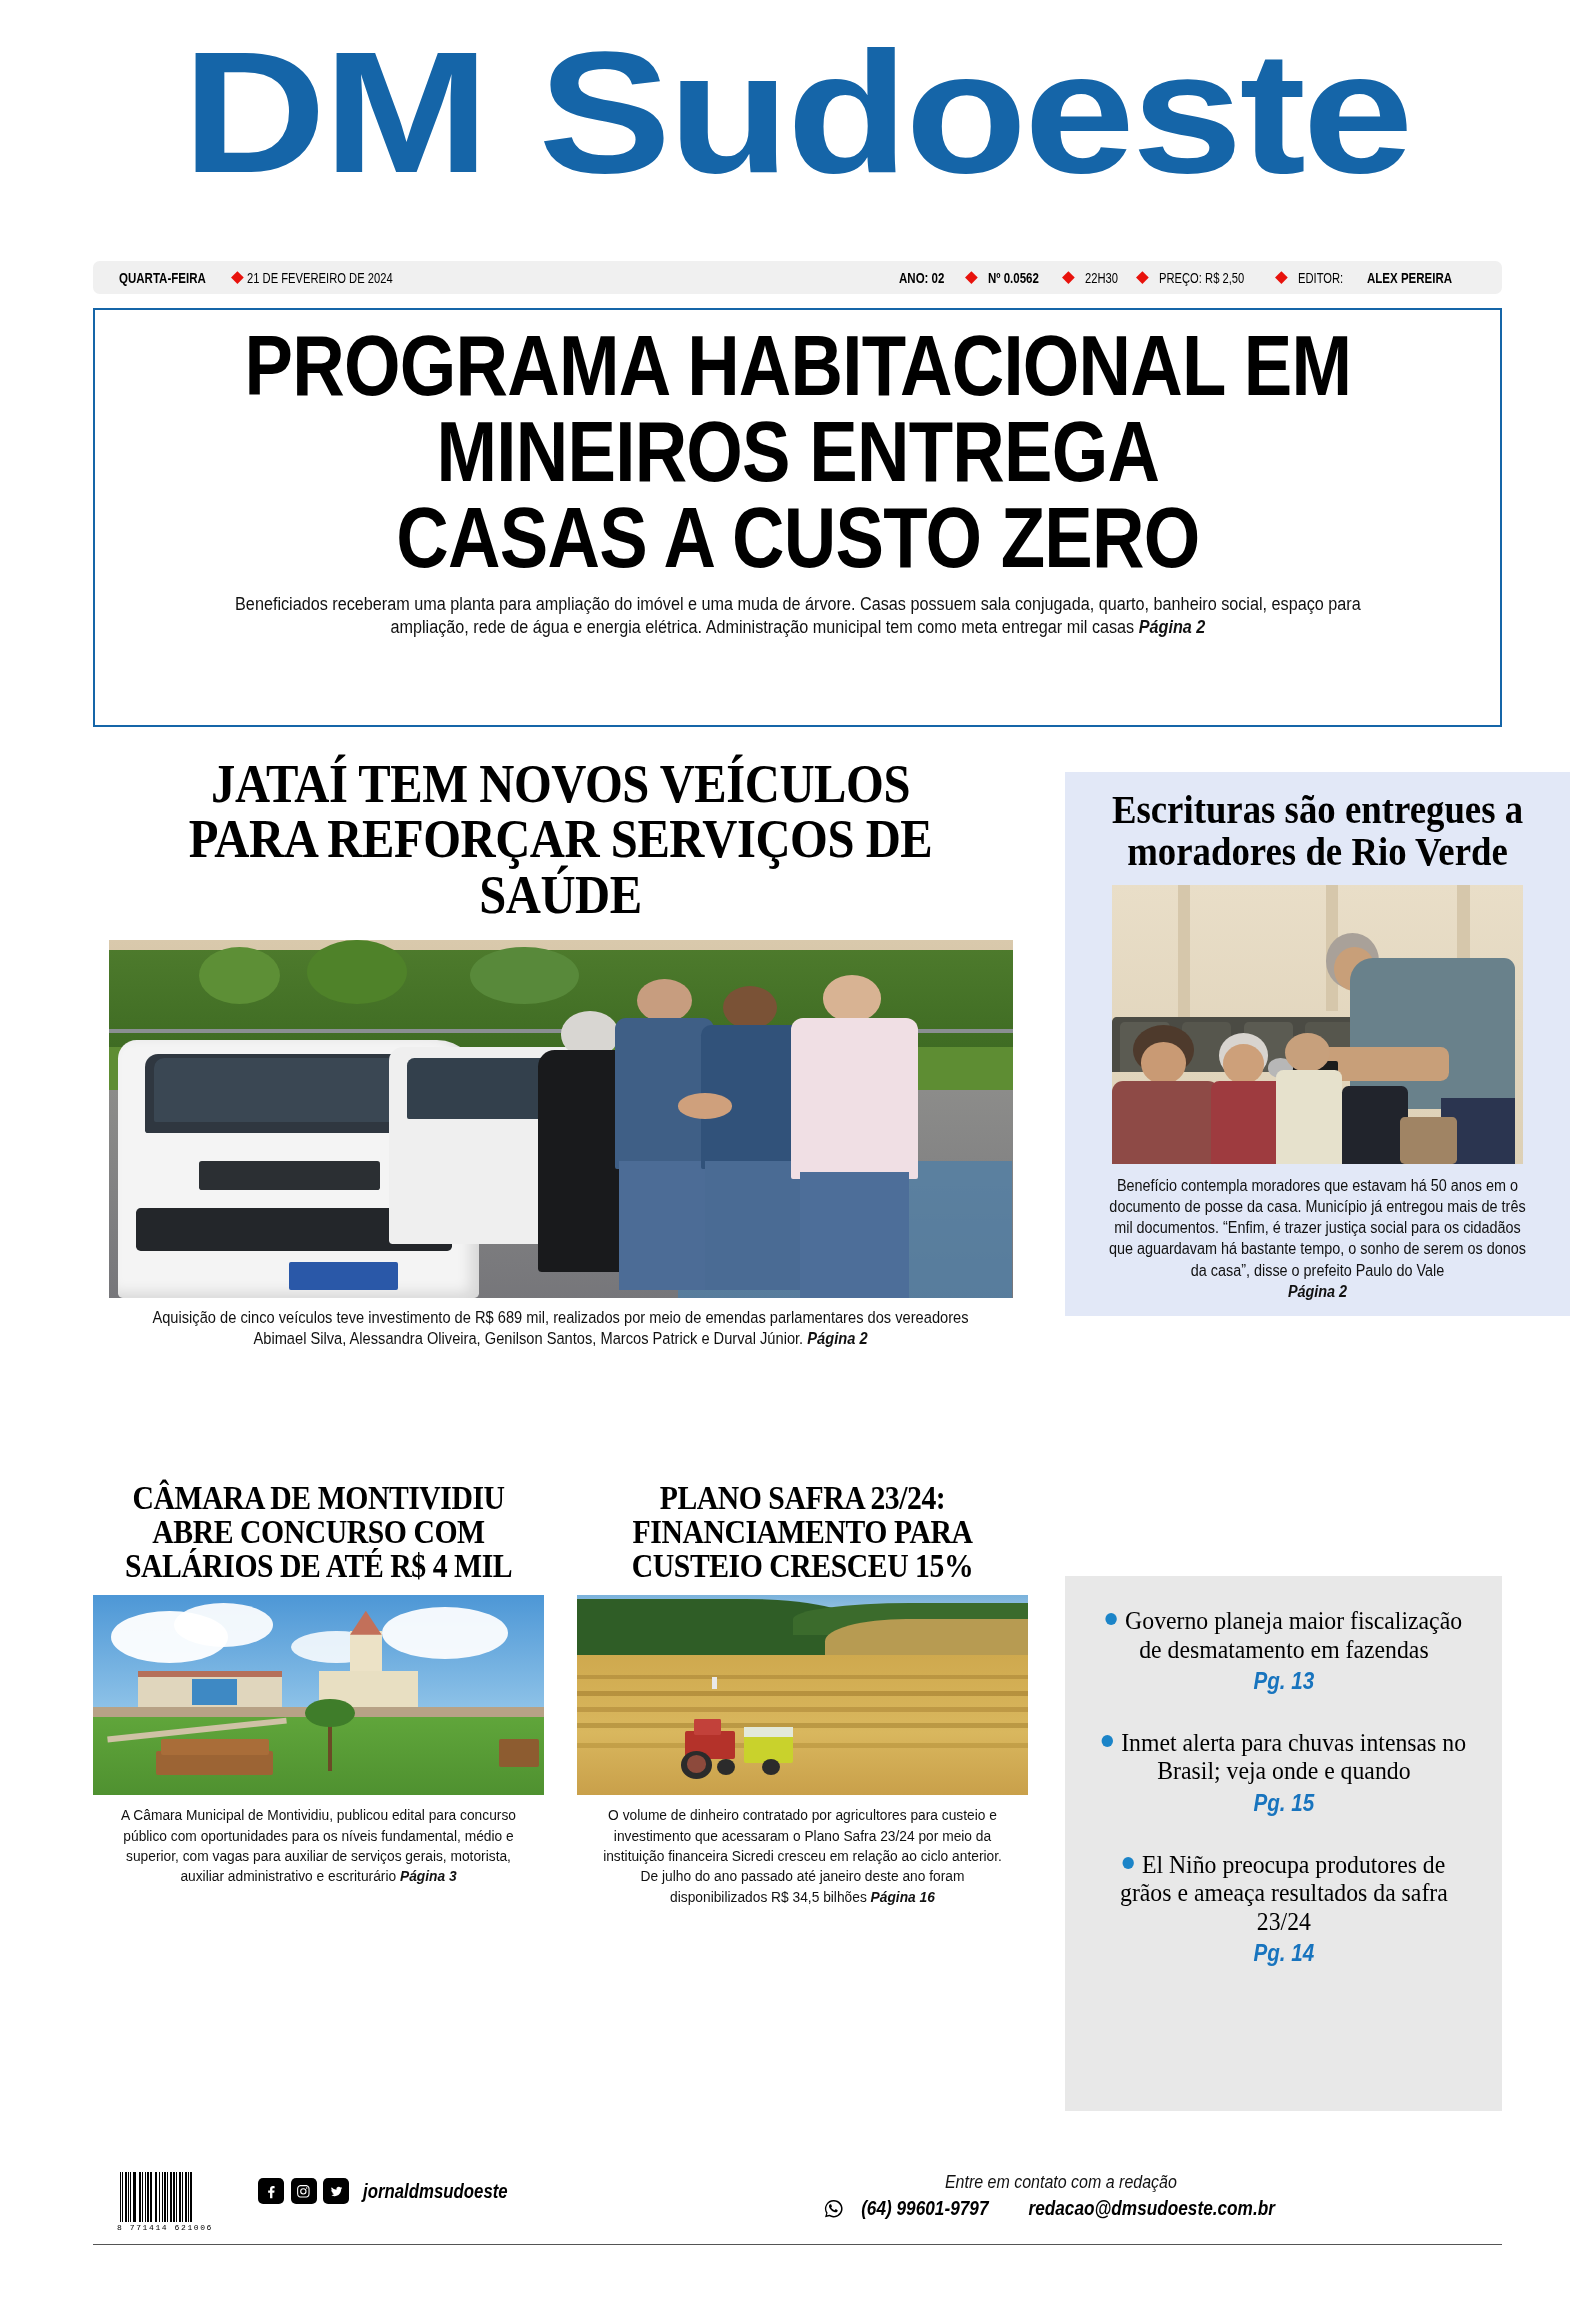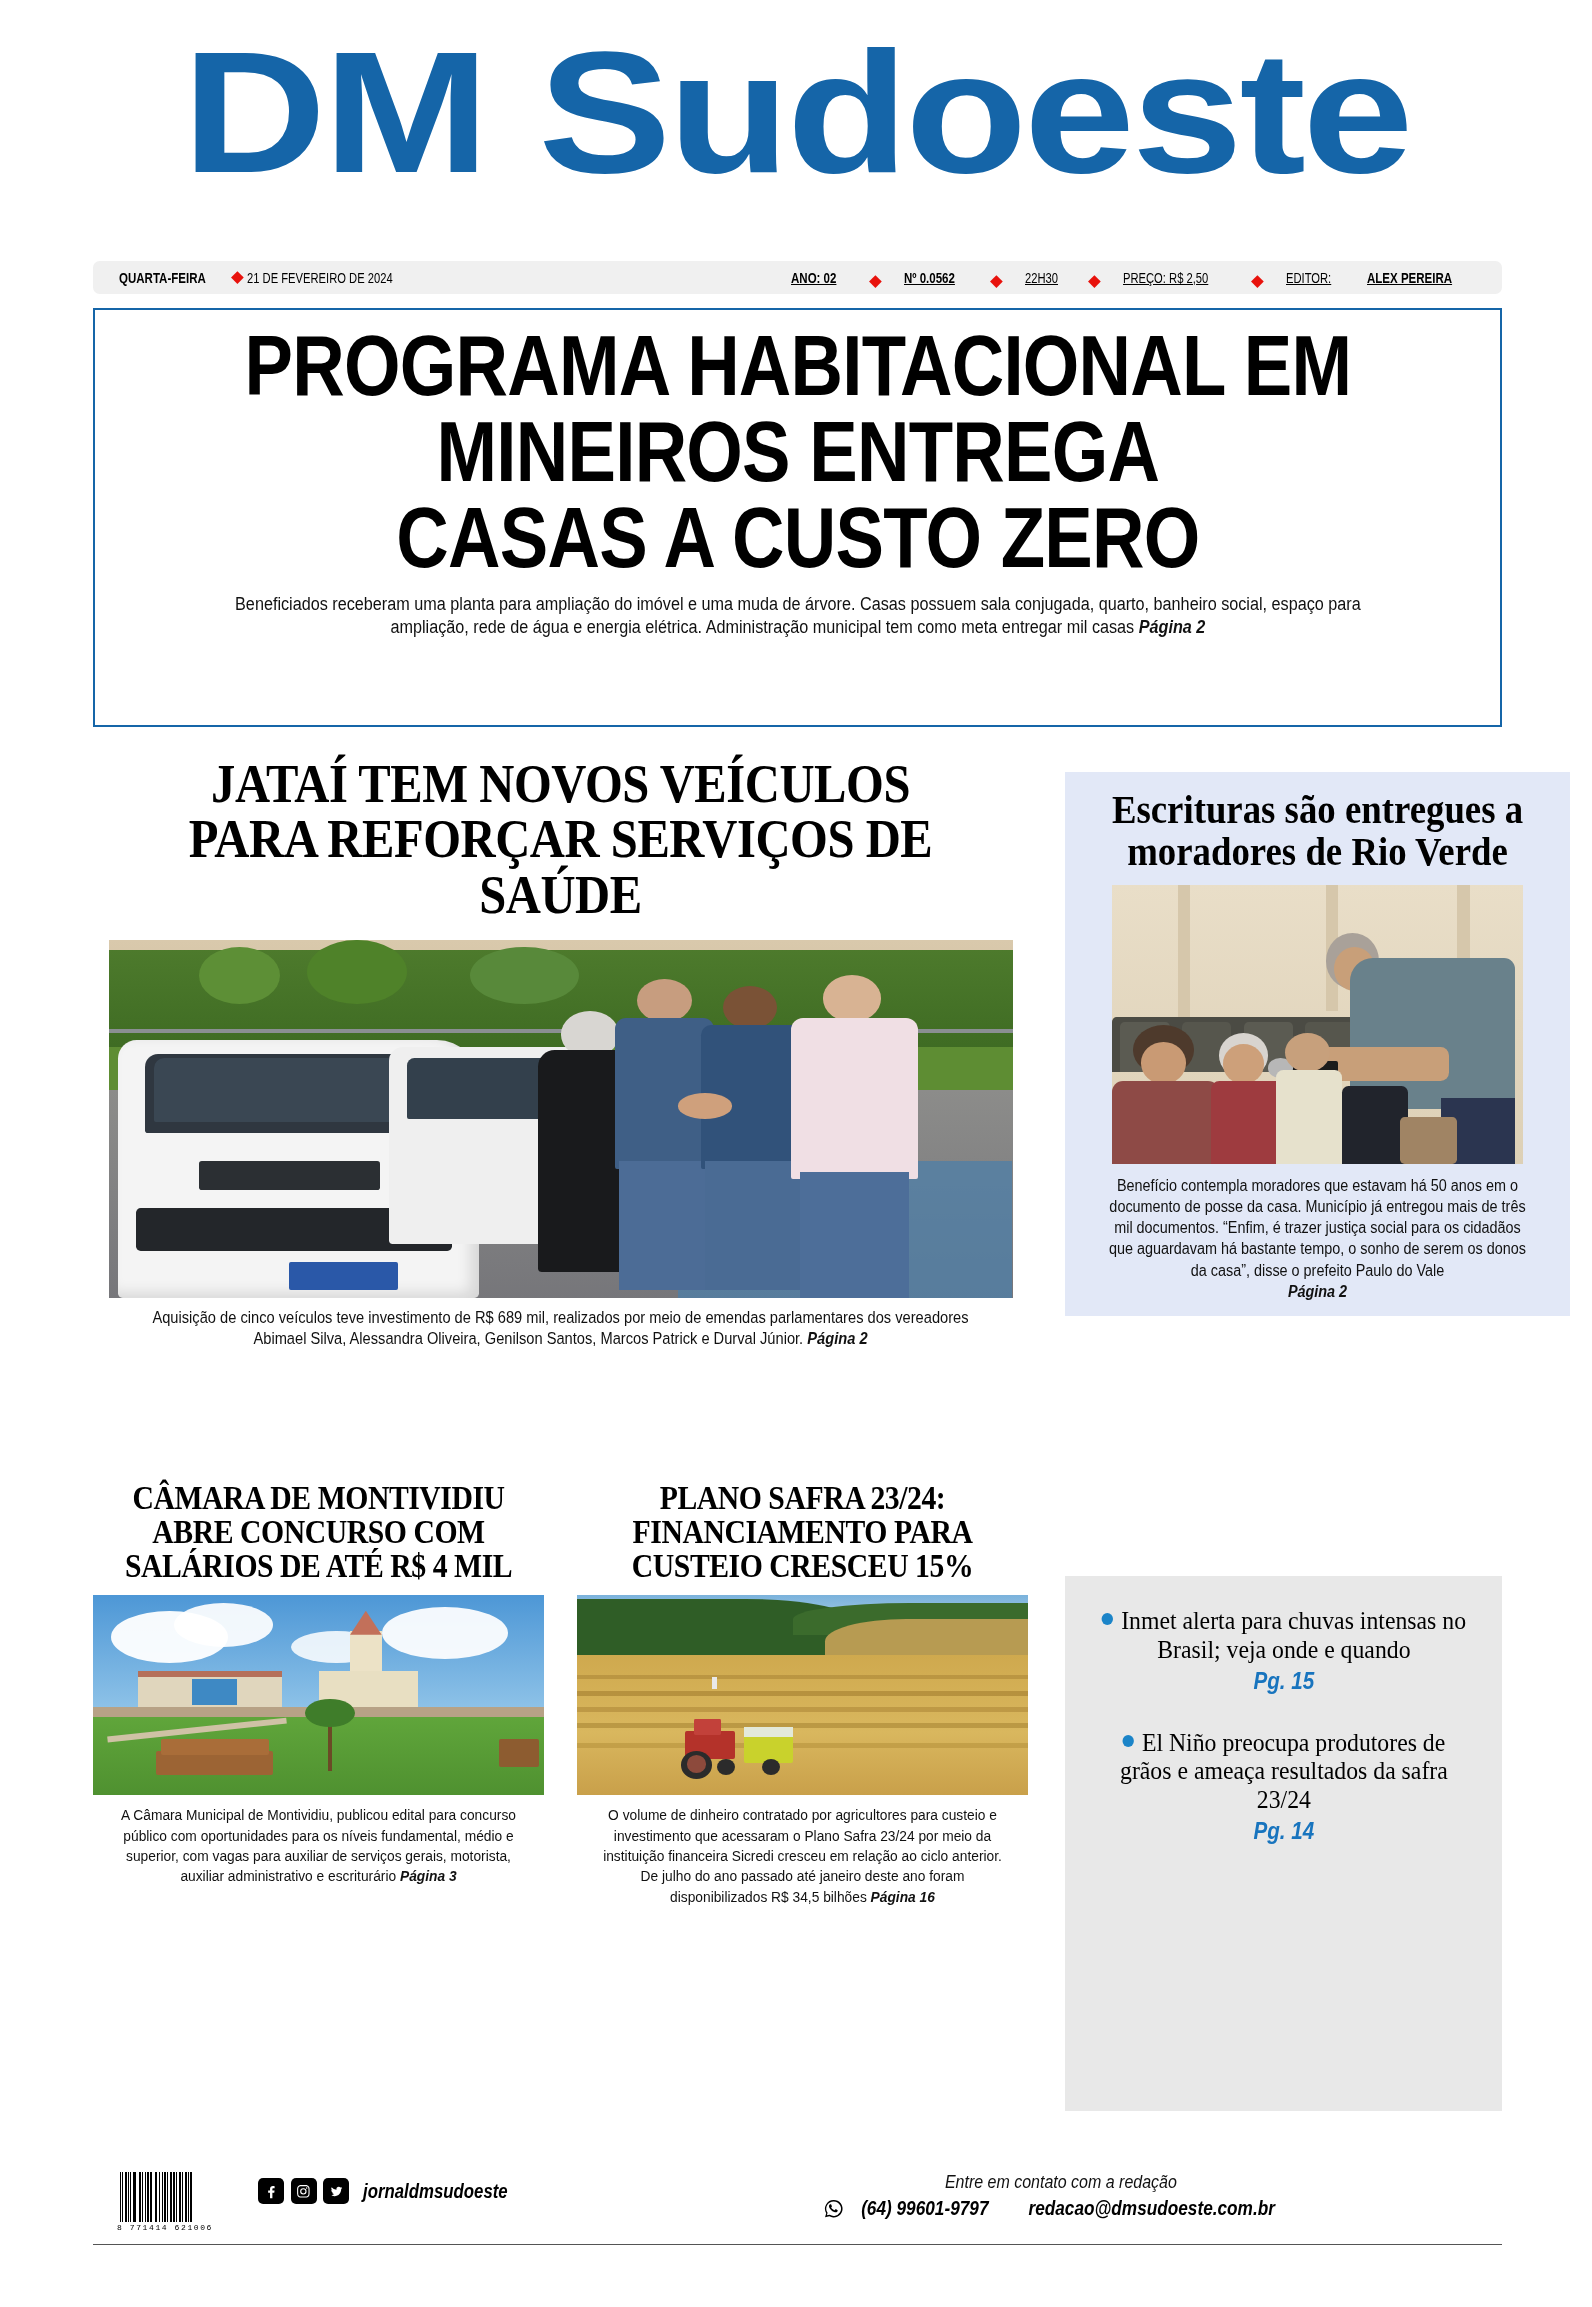--- a/index.html
+++ b/index.html
@@ -56,24 +56,23 @@
     left: 26px;
     display: flex;
     align-items: center;
     gap: 5.6px;
     white-space: nowrap;
   }
   .infobar-right {
     position: absolute;
     right: 29px;
     display: flex;
-    align-items: flex-end;
-    gap: 24px;
-    white-space: nowrap;
-    text-decoration: underline;
+    align-items: center;
+    gap: 12px;
+    white-space: nowrap;
   }
   .ib-strong {
     font-weight: bold;
     font-size: 14.4px;
     letter-spacing: 0px;
     transform: scaleX(0.80);
     transform-origin: left center;
     display: inline-block;
     color: #000;
   }
@@ -552,20 +551,24 @@
         <div class="rect" style="left:70%;top:83%;width:14%;height:17%;background:#a08464;border-radius:4.7px;"></div>
       </div>
     </div>
     <div class="rv-body"><span>Benefício contempla moradores que estavam há 50 anos em o documento de posse da casa. Município já entregou mais de três mil documentos. “Enfim, é trazer justiça social para os cidadãos que aguardavam há bastante tempo, o sonho de serem os donos da casa”, disse o prefeito Paulo do Vale</span>
       <div class="pg-ref">Página 2</div>
     </div>
   </div>
 
   <div class="bullets-box">
 
+    <div class="bullet-item">
+      <span class="bullet-text"><span class="bullet-dot"></span><span>Governo planeja maior fiscalização de desmatamento em fazendas</span></span>
+      <span class="bullet-pg">Pg. 13</span>
+    </div>
 
     <div class="bullet-item">
       <span class="bullet-text"><span class="bullet-dot"></span><span>Inmet alerta para chuvas intensas no Brasil; veja onde e quando</span></span>
       <span class="bullet-pg">Pg. 15</span>
     </div>
 
     <div class="bullet-item">
       <span class="bullet-text"><span class="bullet-dot"></span><span>El Niño preocupa produtores de grãos e ameaça resultados da safra 23/24</span></span>
       <span class="bullet-pg">Pg. 14</span>
     </div>

